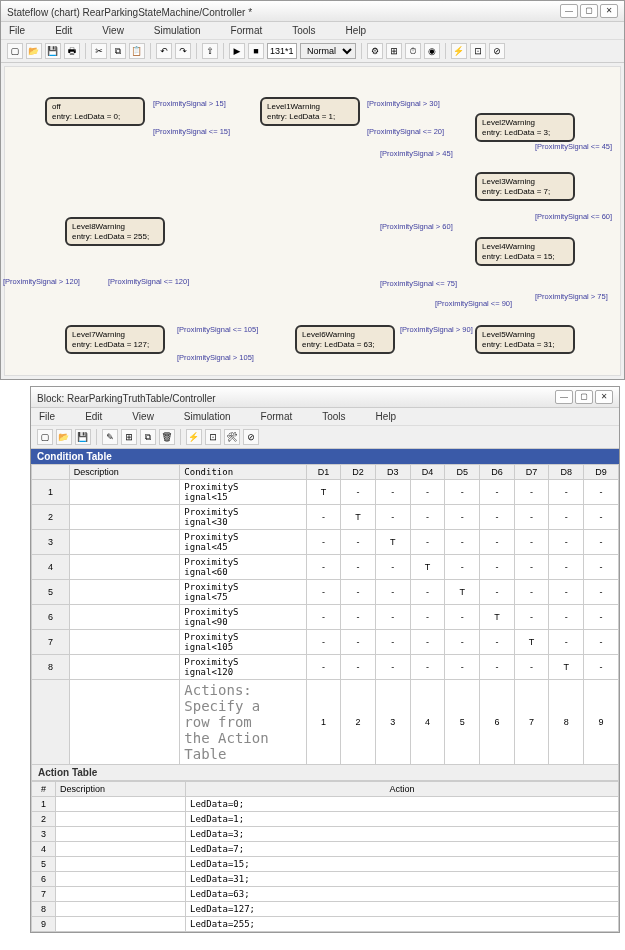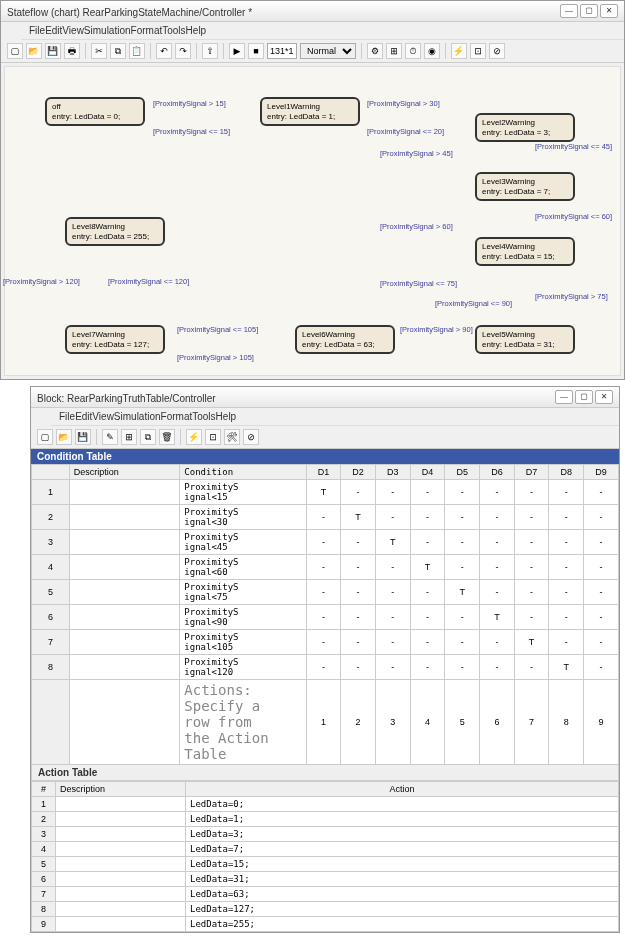--- a/index.html
+++ b/index.html
@@ -2,21 +2,21 @@
 <html><head>
 <meta charset="utf-8">
 <style>
   * { box-sizing: border-box; margin: 0; padding: 0; }
   body { font-family: Tahoma, Arial, sans-serif; font-size: 9px; background: #fff; width: 625px; }
   .window { border: 1px solid #999; background: #f0f0f0; position: relative; }
   .titlebar { background: linear-gradient(#fff,#e8e8e8); padding: 3px 6px; display: flex; align-items: flex-end; font-size: 10px; color: #333; border-bottom: 1px solid #ccc; }
   .titlebar .title { flex: 1; }
   .win-controls { display: flex; gap: 2px; }
   .win-btn { width: 18px; height: 14px; border: 1px solid #aaa; background: #fefefe; font-size: 8px; line-height: 12px; text-align: center; border-radius: 2px; cursor: pointer; }
-  .menubar { display: flex; gap: 0; padding: 3px 8px; font-size: 10px; color: #333; background: #f0f0f0; border-bottom: 1px solid #ddd; margin-left: 20px; }
+  .menubar { display: flex; gap: 30px; padding: 3px 8px; font-size: 10px; color: #333; background: #f0f0f0; border-bottom: 1px solid #ddd; }
   .menubar span { cursor: pointer; }
   .toolbar { display: flex; gap: 3px; padding: 3px 6px; background: #f0f0f0; border-bottom: 1px solid #ccc; align-items: center; flex-wrap: wrap; }
   .tbtn { width: 16px; height: 16px; border: 1px solid #ccc; background: #fafafa; font-size: 9px; line-height: 14px; text-align: center; cursor: pointer; }
   .tsep { width: 1px; height: 16px; background: #ccc; margin: 0 2px; }
   .tinput { height: 16px; font-size: 9px; padding: 0 2px; border: 1px solid #aaa; }
   .canvas { background: #f8f6f0; position: relative; height: 310px; margin: 3px; border: 1px solid #ddd; }
   .state { position: absolute; background: #f0e8d8; border: 2px solid #333; border-radius: 6px; padding: 3px 5px; font-size: 8px; line-height: 1.2; }
   .tlabel { position: absolute; font-size: 7.5px; color: #4040a0; white-space: nowrap; }
   
   .window2 { margin-left: 30px; margin-right: 5px; margin-top: 6px; }

